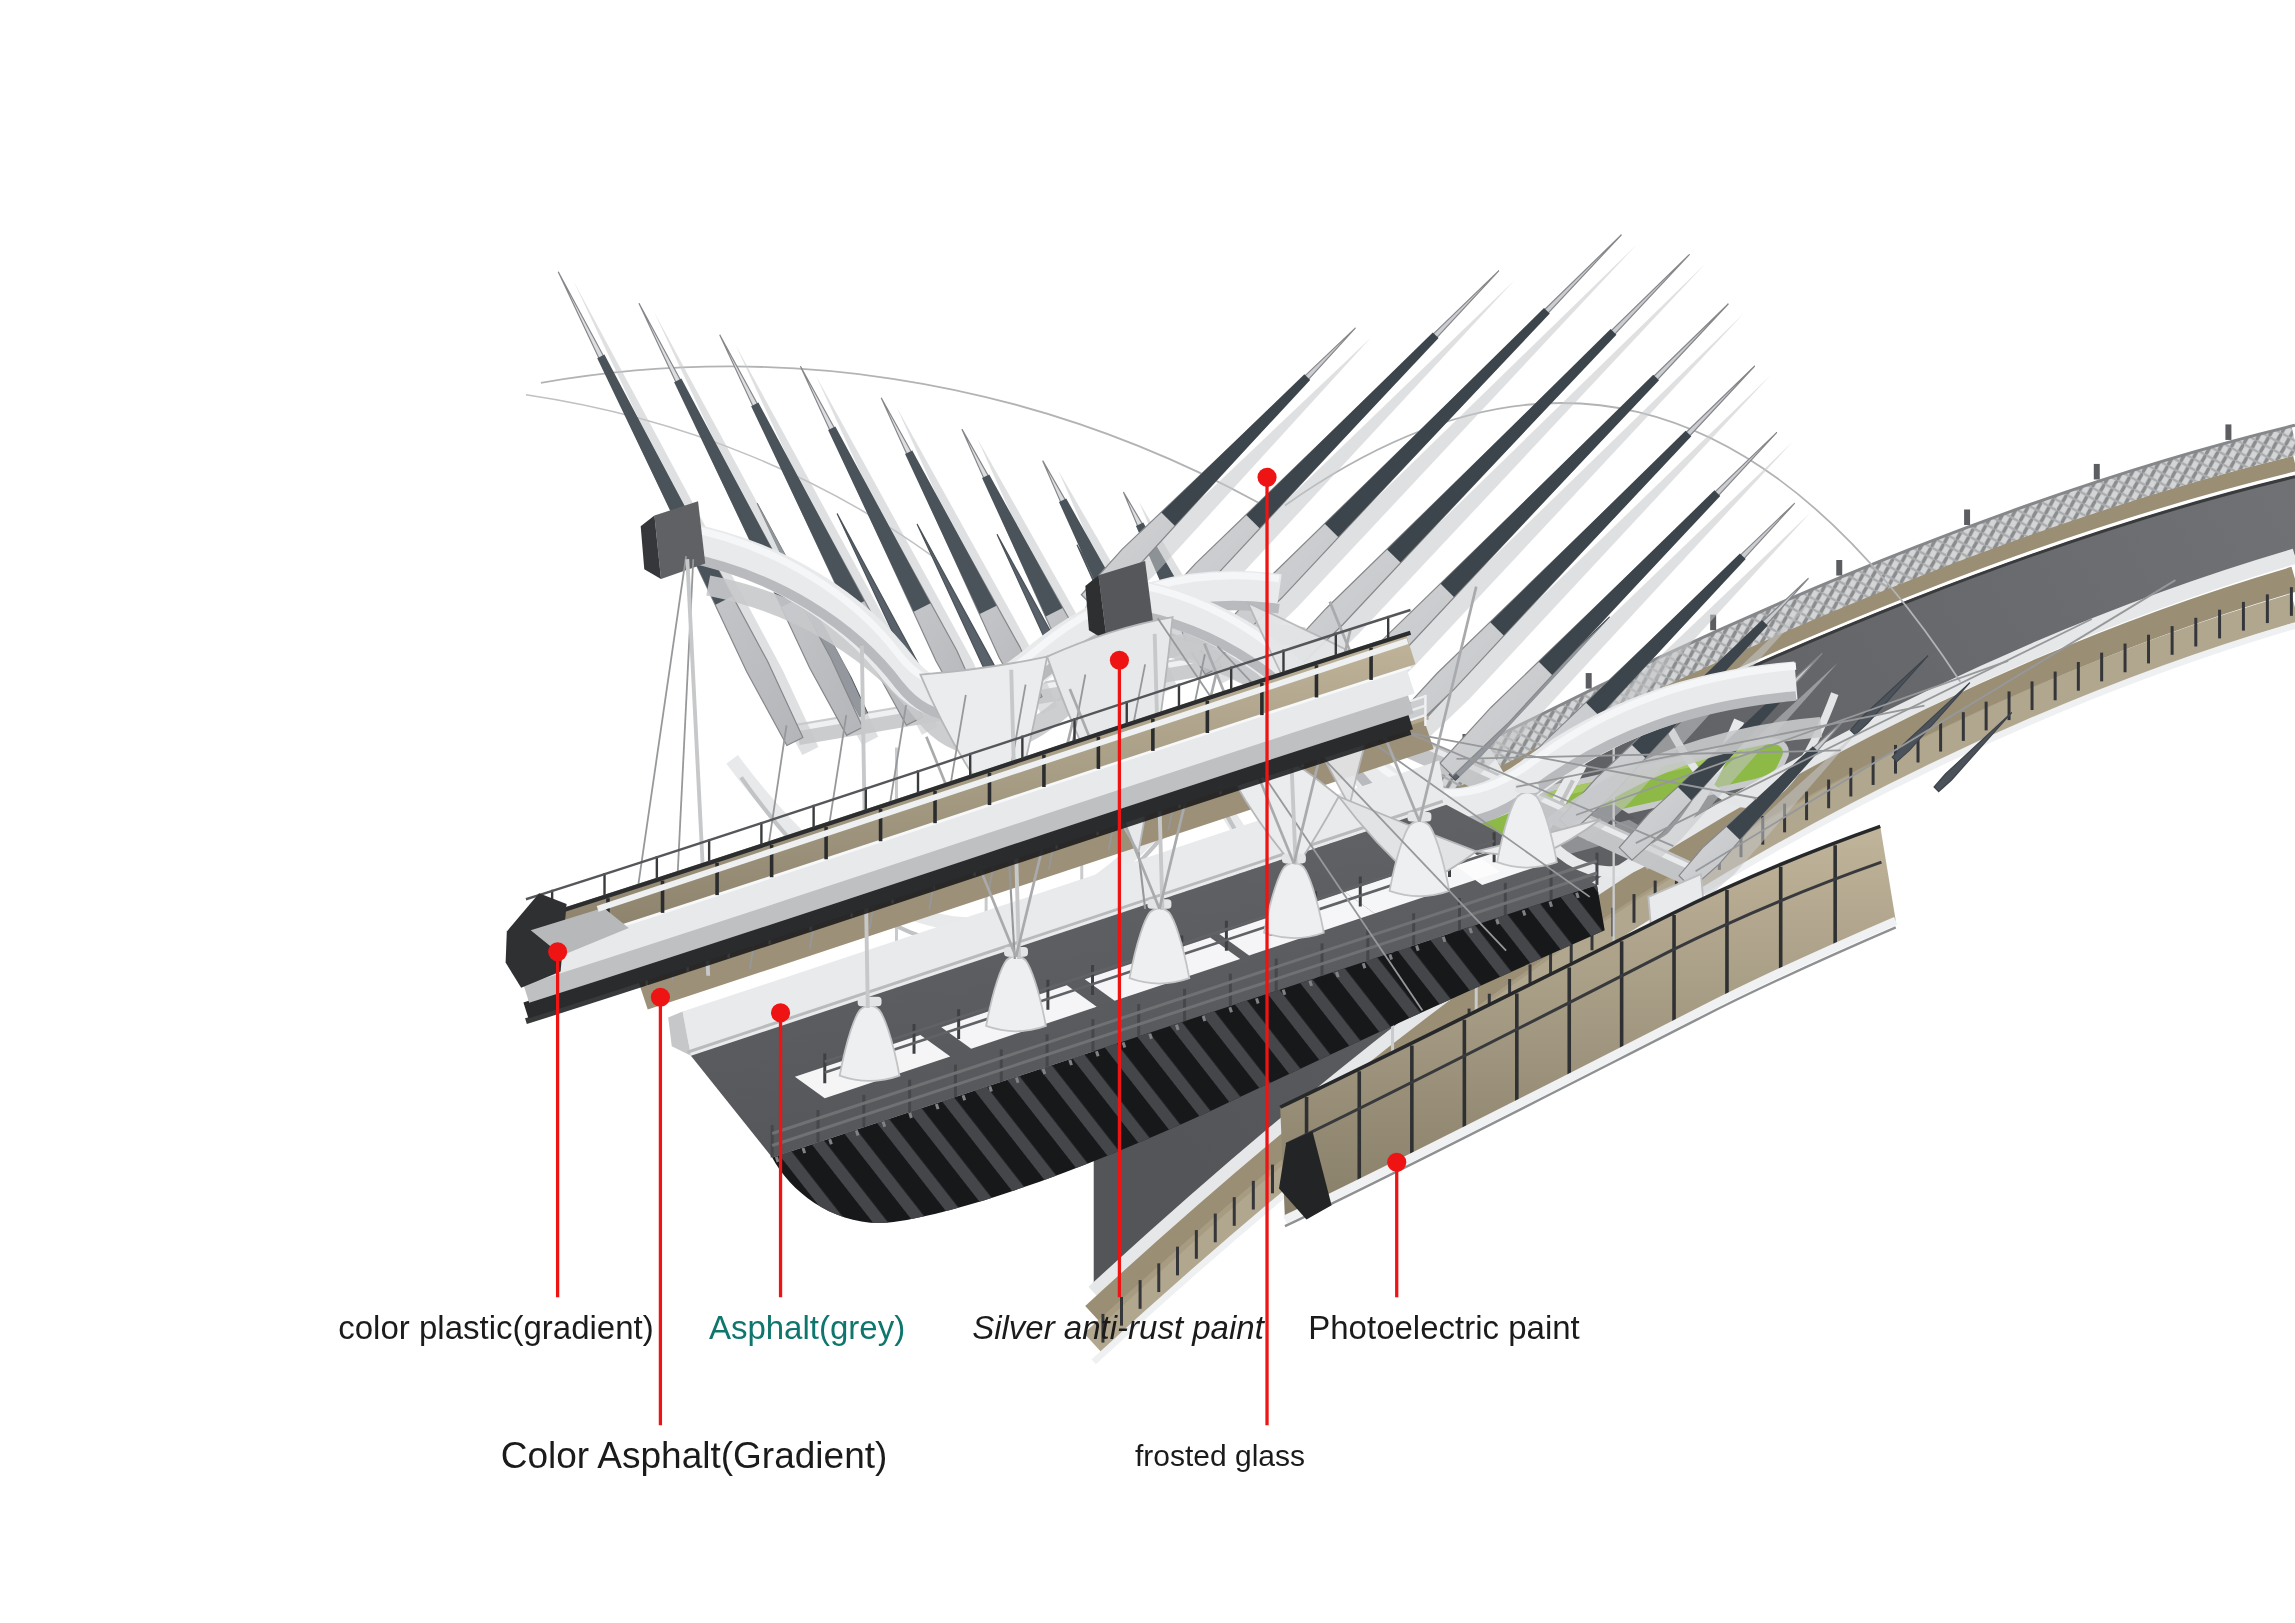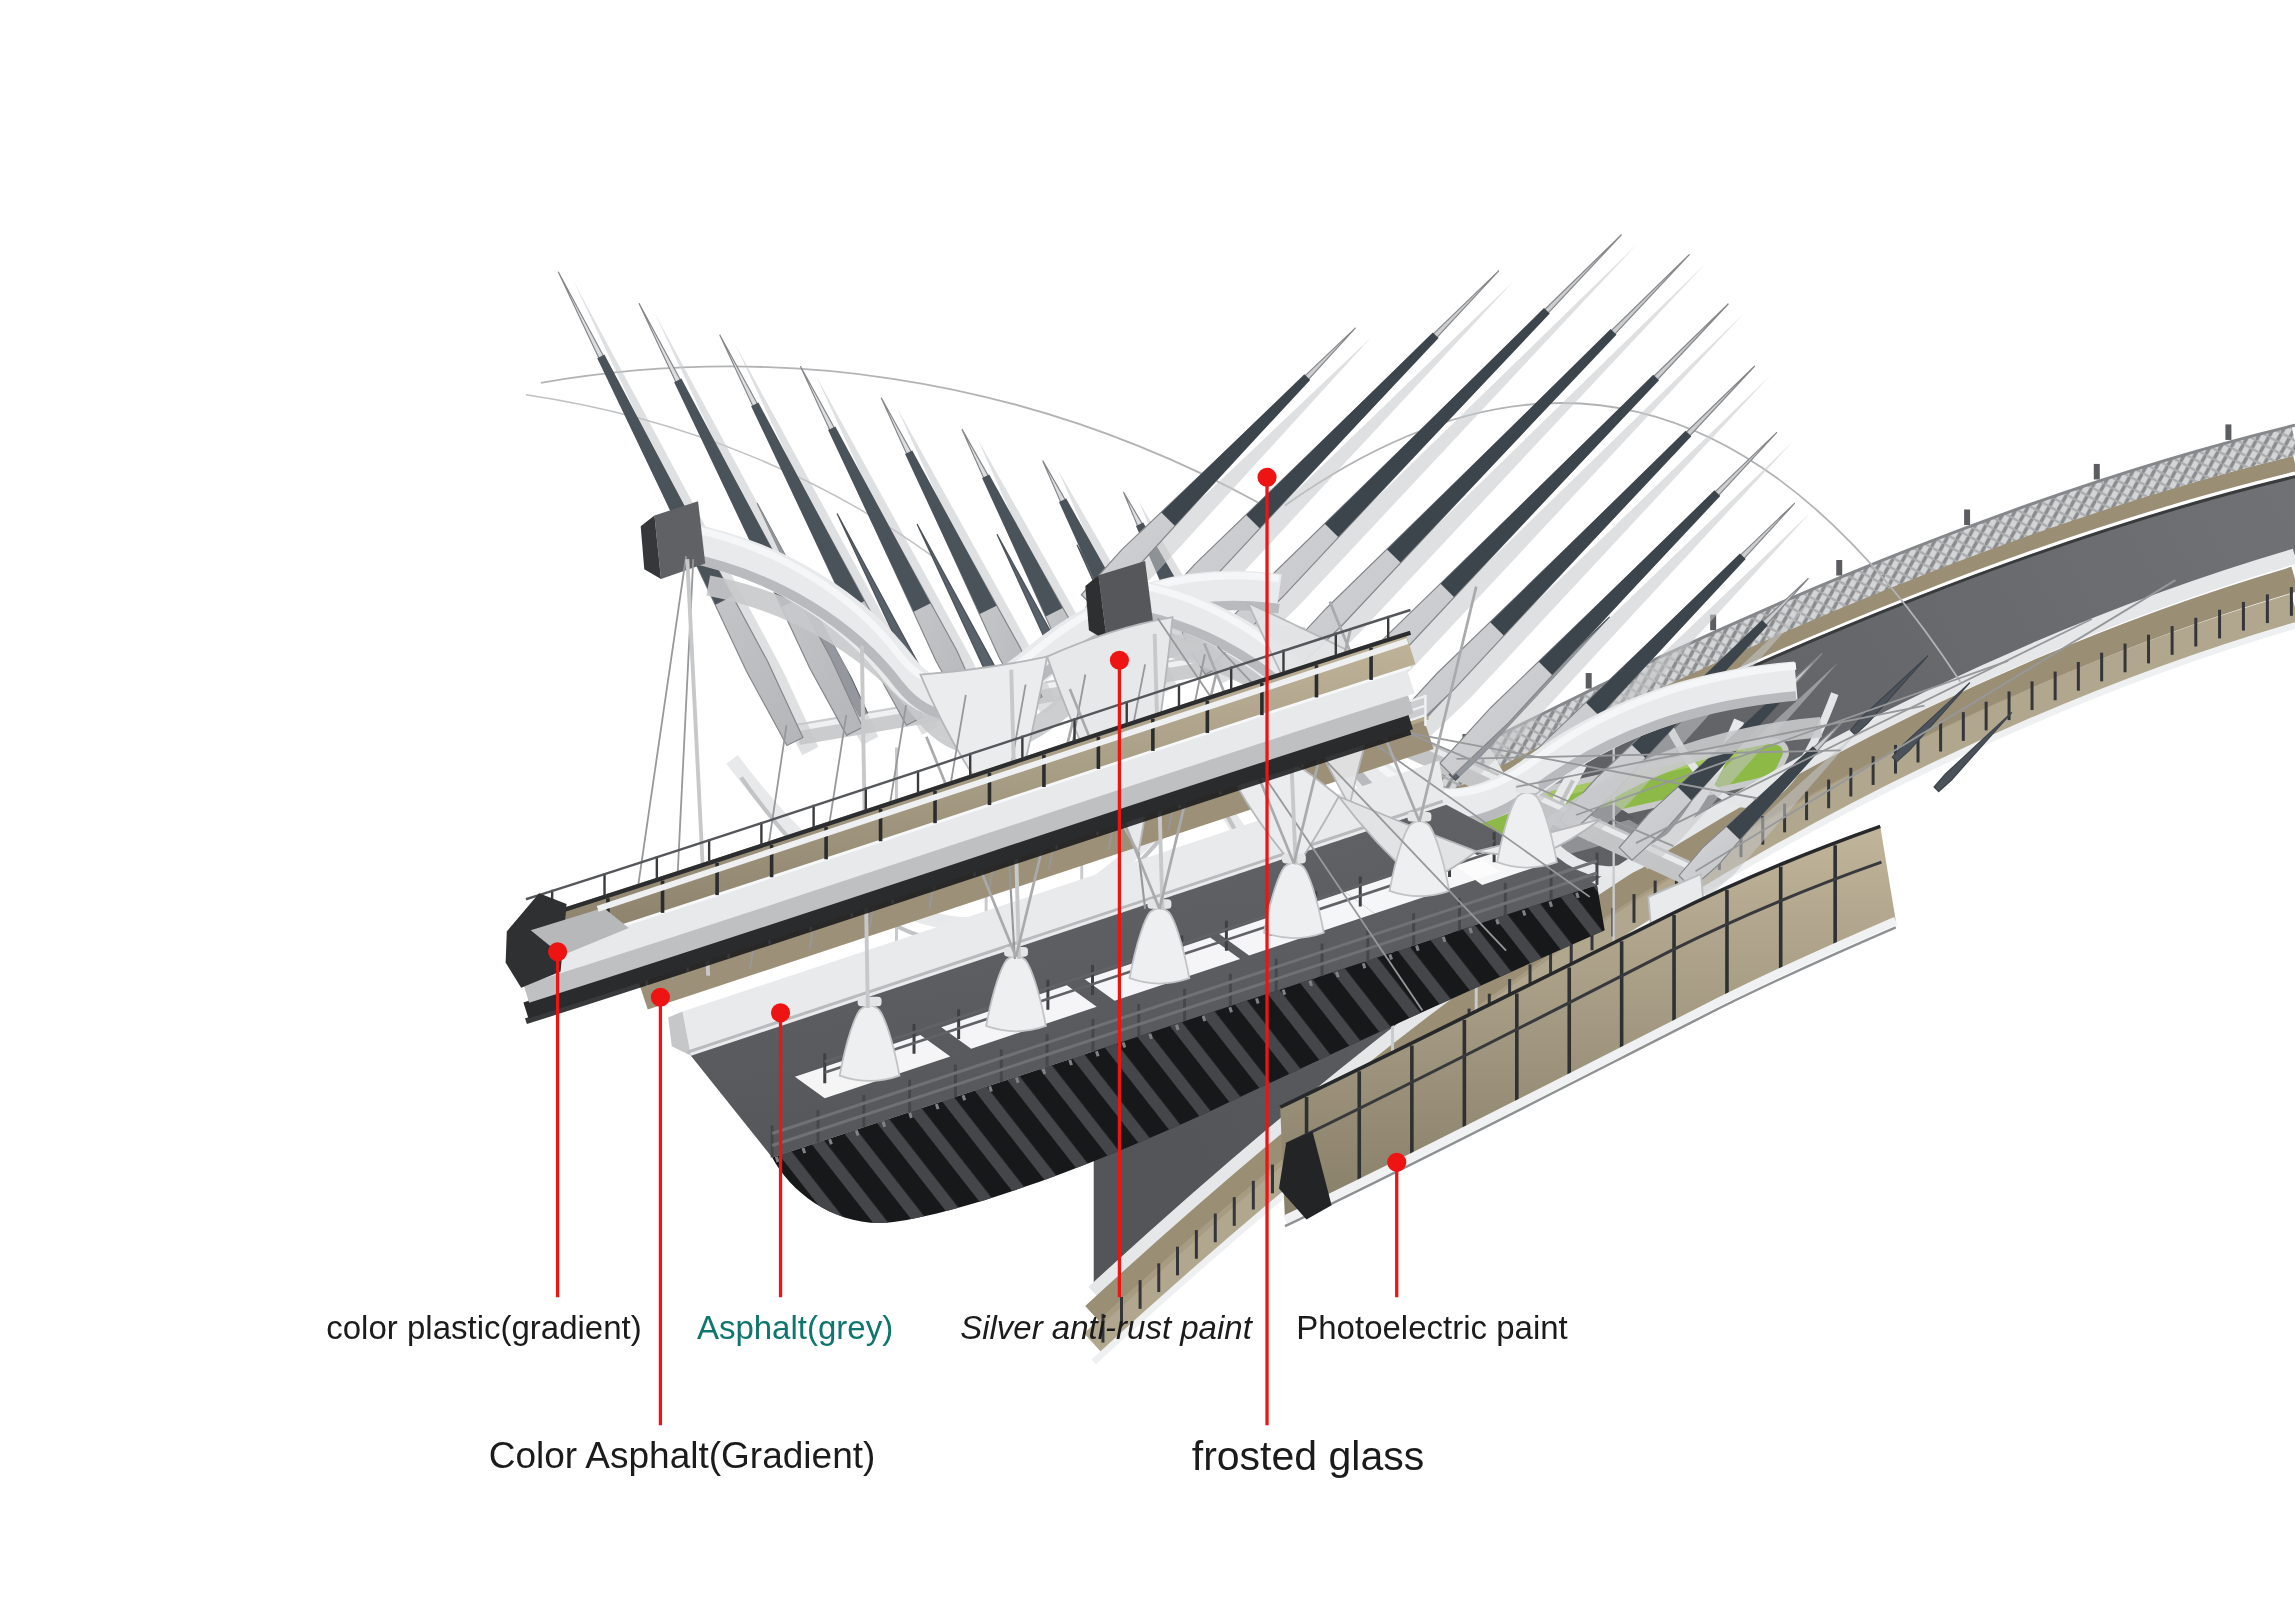--- a/index.html
+++ b/index.html
@@ -1,20 +1,20 @@
 <!DOCTYPE html>
 <html style="font-size:9.6px"><head>
 <meta charset="utf-8">
 <style>
   html,body{margin:0;padding:0;background:#ffffff;}
   body{width:2295px;height:1624px;overflow:hidden;font-family:"Liberation Sans",sans-serif;}
   .canvas{position:relative;width:2295px;height:1624px;background:#fff;}
   .canvas svg{position:absolute;left:0;top:0;display:block;}
   #labels{position:absolute;left:0;top:0;width:100%;height:100%;pointer-events:none;}
-  .annot-label{position:absolute;transform:translate(-50%,-50%);white-space:nowrap;}
+  .annot-label{position:absolute;transform:translate(-50%,-50%);white-space:nowrap;margin-left:12px;}
 </style>
 </head>
 <body>
 
 <div class="canvas">
 <svg viewBox="0 0 3840 2716" width="2295" height="1624">
   <defs>
     <linearGradient id="roadGrad" gradientUnits="userSpaceOnUse" x1="3840" y1="850" x2="1950" y2="1900">
       <stop offset="0" stop-color="#707174"></stop>
           <stop offset="1" stop-color="#545558"></stop>
@@ -513,17 +513,17 @@
         <line x1="2337" y1="1944" x2="2337" y2="2170" stroke="#ee1414" stroke-width="5.5"></line>
         <circle cx="2337" cy="1944" r="16" fill="#ee1414"></circle>
       </g>
 </svg>
 
 <div id="labels">
       <div class="annot-label" style="left: 484px; top: 1328px; font-size: 33px; color: rgb(27, 27, 27);">color plastic(gradient)</div>
       <div class="annot-label" style="left: 682px; top: 1456px; font-size: 37px; color: rgb(27, 27, 27);">Color Asphalt(Gradient)</div>
       <div class="annot-label" style="left: 795px; top: 1328px; font-size: 33px; color: #0f766e;">Asphalt(grey)</div>
       <div class="annot-label" style="left: 1106px; top: 1328px; font-size: 33px; color: rgb(27, 27, 27); font-style: italic;">Silver anti-rust paint</div>
-      <div class="annot-label" style="left: 1308px; top: 1456px; font-size: 41px; color: rgb(27, 27, 27);">frosted glass</div>
+      <div class="annot-label" style="left: 1208px; top: 1456px; font-size: 30px; color: rgb(27, 27, 27);">frosted glass</div>
       <div class="annot-label" style="left: 1432px; top: 1328px; font-size: 33px; color: rgb(27, 27, 27);">Photoelectric paint</div>
     </div>
 </div>
 
 
 </body></html>

